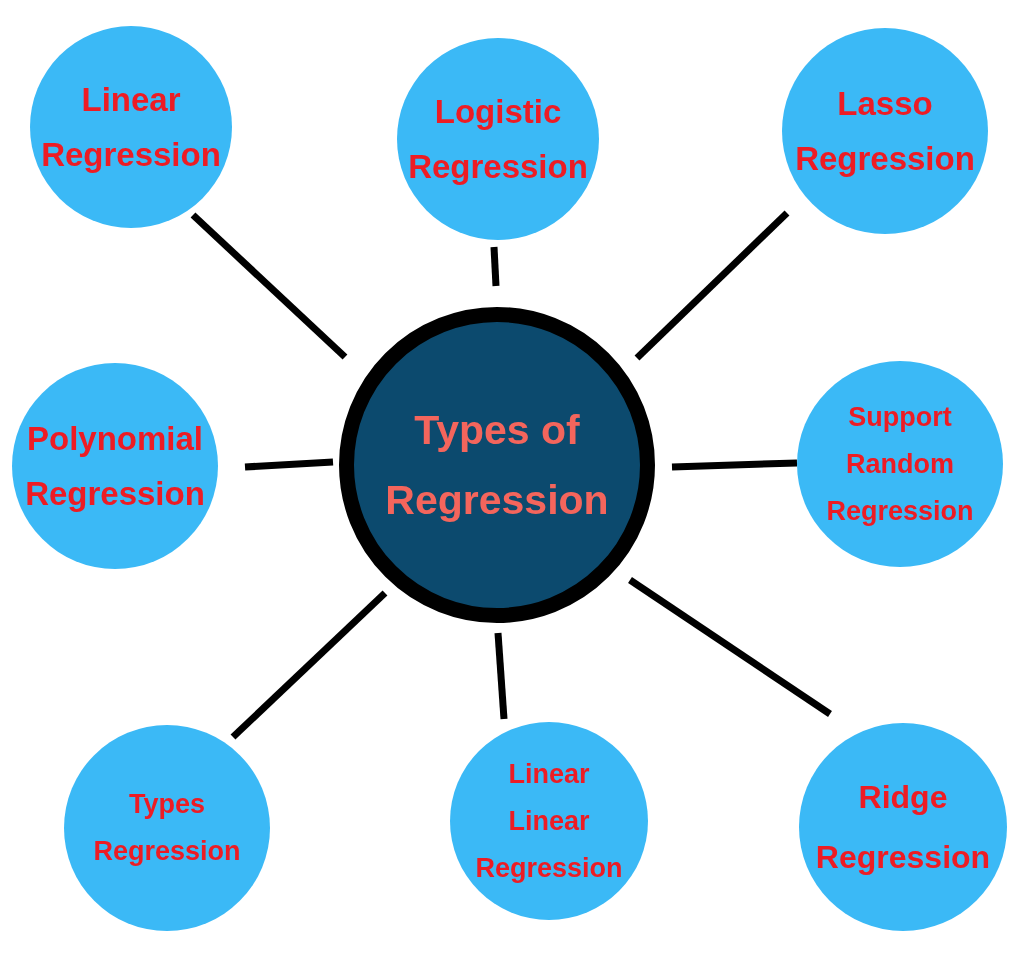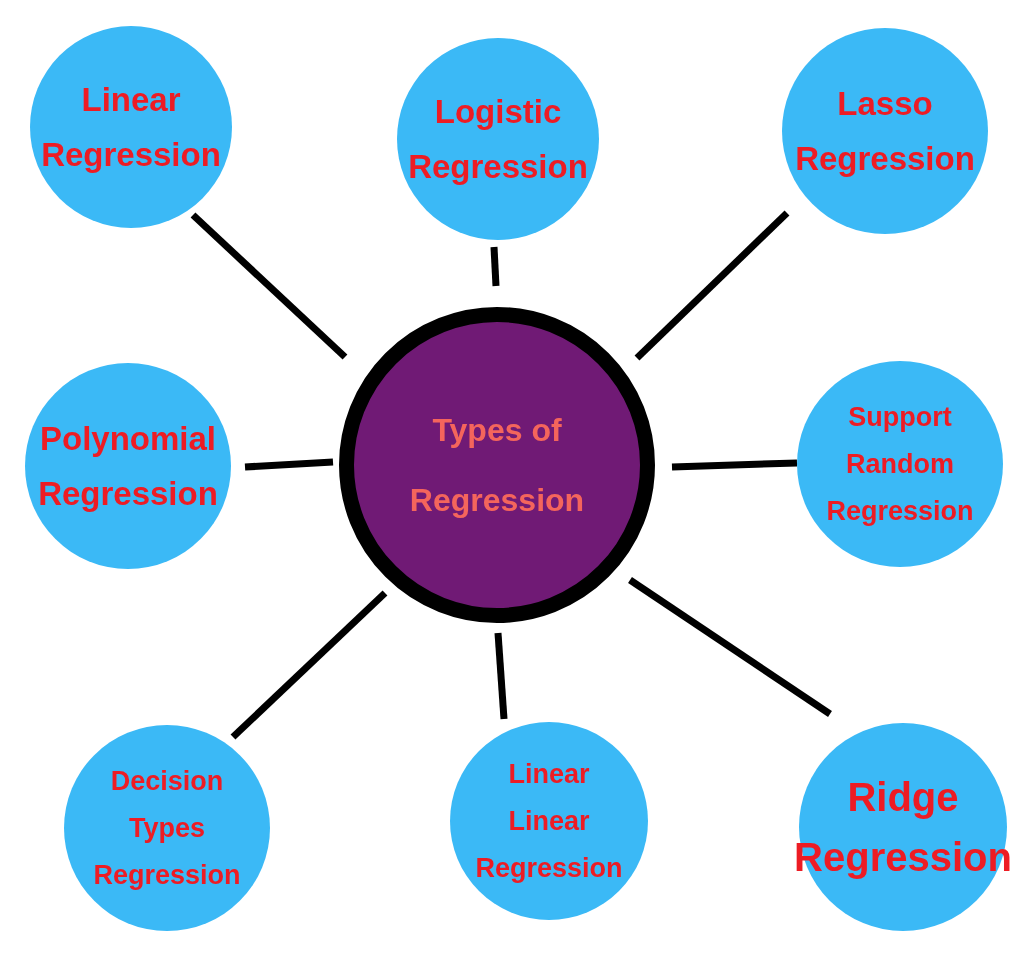--- a/index.html
+++ b/index.html
@@ -35,47 +35,47 @@
     align-items: center;
     justify-content: center;
     text-align: center;
     font-weight: 700;
   }
   .node span { display: block; white-space: nowrap; }
 
   .node-linear     { left: 30px;  top: 26px;  width: 202px; height: 202px; }
   .node-logistic   { left: 397px; top: 38px;  width: 202px; height: 202px; }
   .node-lasso      { left: 782px; top: 28px;  width: 206px; height: 206px; }
-  .node-polynomial { left: 25px;  top: 363px; width: 206px; height: 206px; }
+  .node-polynomial { left: 12px;  top: 363px; width: 206px; height: 206px; }
   .node-support    { left: 797px; top: 361px; width: 206px; height: 206px; }
   .node-decision   { left: 64px;  top: 725px; width: 206px; height: 206px; }
   .node-random     { left: 450px; top: 722px; width: 198px; height: 198px; }
   .node-ridge      { left: 799px; top: 723px; width: 208px; height: 208px; }
 
   .size-2 { font-size: 33px; line-height: 55px; }
   .size-3 { font-size: 27px; line-height: 47px; }
-  .node-ridge { font-size: 40px; line-height: 60px; }
+  .node-ridge { font-size: 32px; line-height: 60px; }
 
   .node-center {
     position: absolute;
     left: 339px;
     top: 307px;
     width: 286px;
     height: 286px;
     border-radius: 50%;
-    background: #701a75;
+    background: #0c4a6e;
     border: 15px solid var(--line, #000000);
     display: flex;
     flex-direction: column;
     align-items: center;
     justify-content: center;
     text-align: center;
     color: var(--center-text, #f4655c);
     font-weight: 700;
-    font-size: 32px;
+    font-size: 41px;
     line-height: 70px;
   }
   .node-center span { display: block; white-space: nowrap; }
 </style>
 </head>
 <body>
 
 <div class="canvas">
 
   <svg class="connectors" width="1025" height="956" viewBox="0 0 1025 956">
@@ -114,21 +114,20 @@
     <span>Regression</span>
   </div>
 
   <div class="node node-support size-3">
     <span>Support</span>
     <span>Random</span>
     <span>Regression</span>
   </div>
 
   <div class="node node-decision size-3">
-    <span>Decision</span>
     <span>Types</span>
     <span>Regression</span>
   </div>
 
   <div class="node node-random size-3">
     <span>Linear</span>
     <span>Linear</span>
     <span>Regression</span>
   </div>
 

